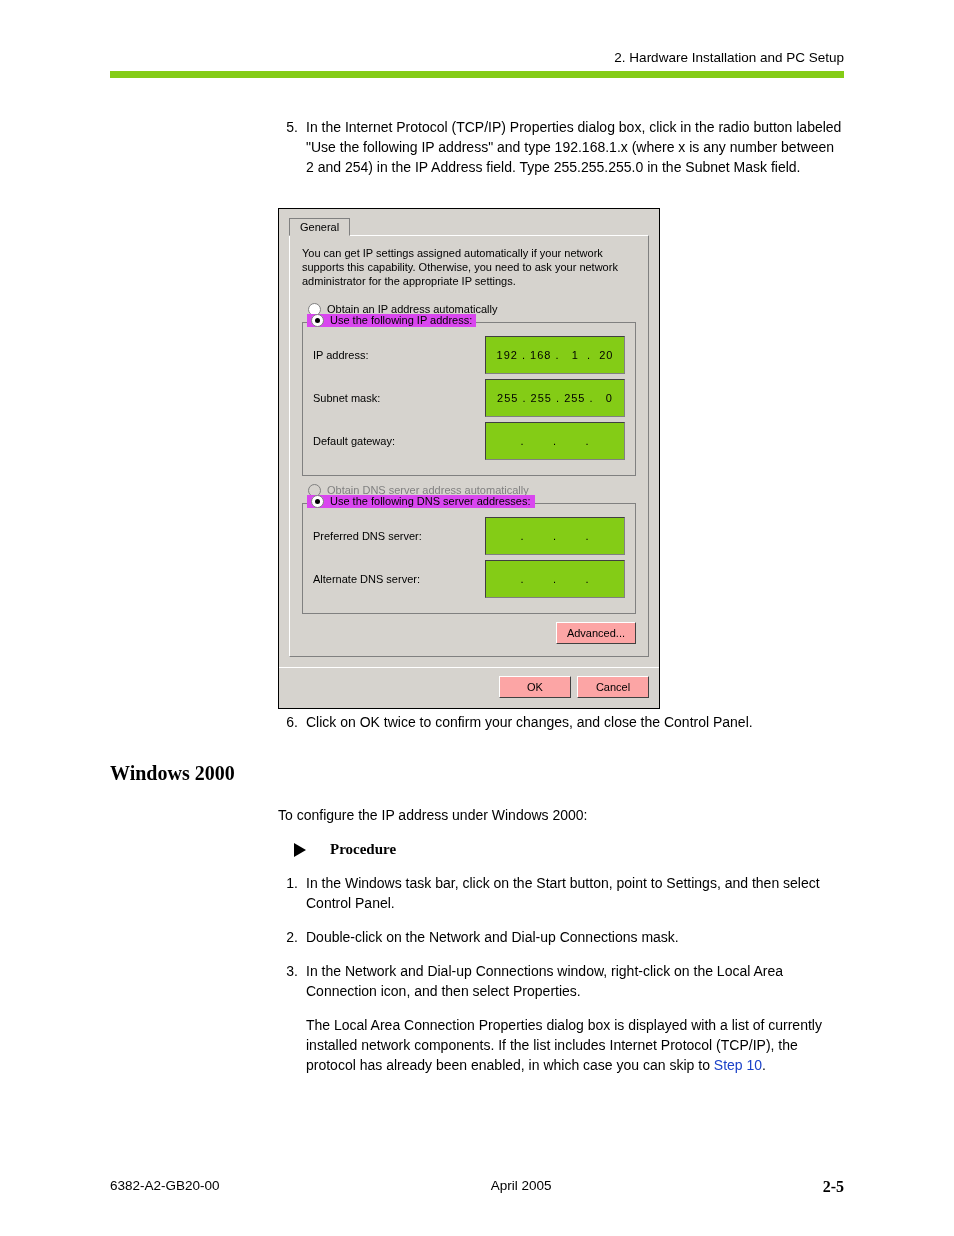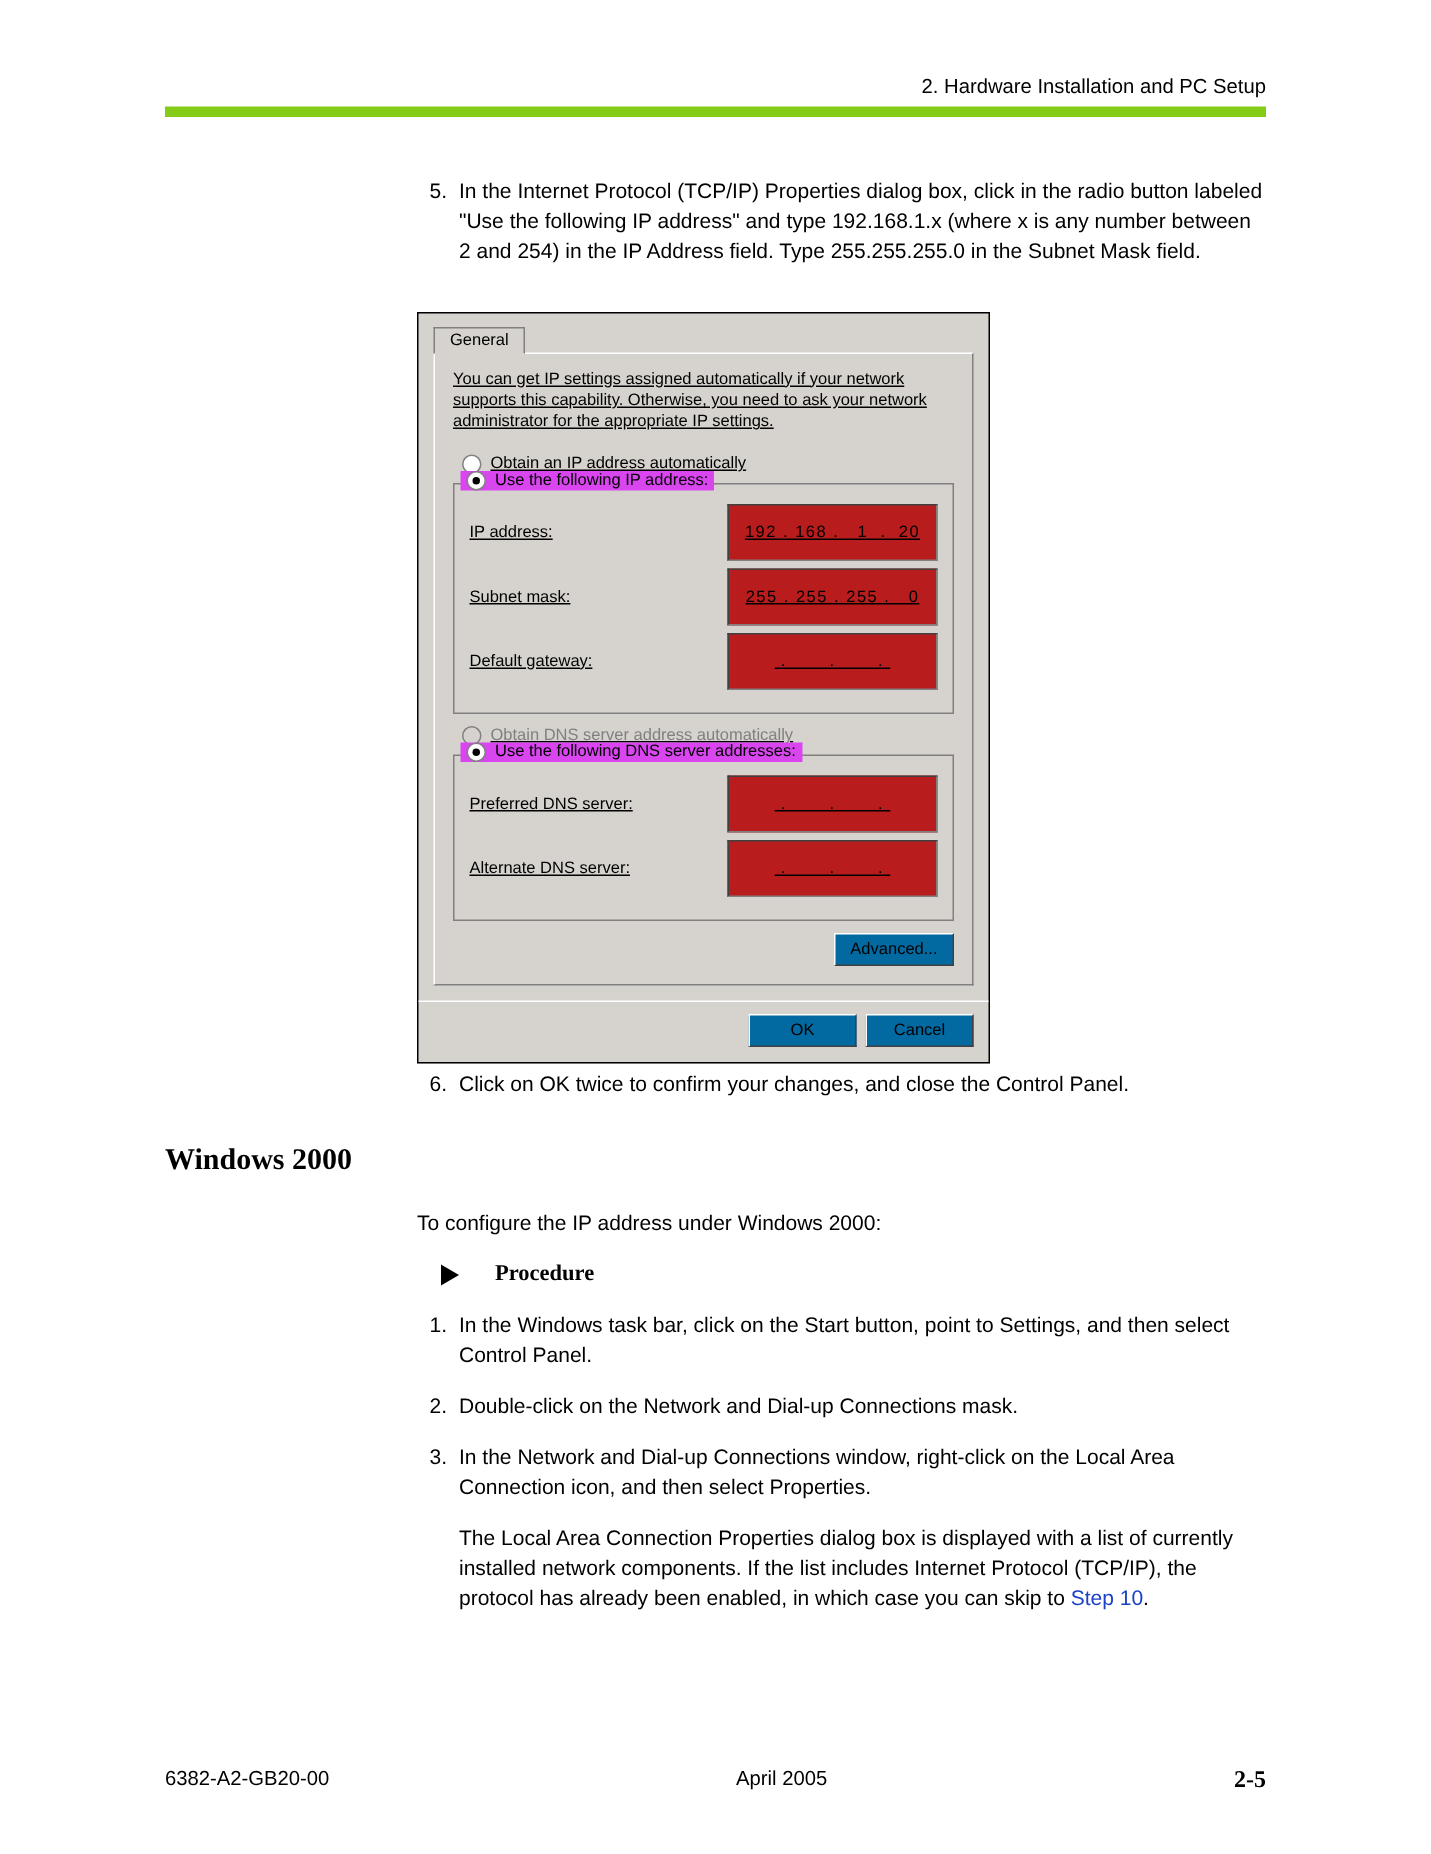--- a/index.html
+++ b/index.html
@@ -70,21 +70,20 @@
     border-right-color: #404040;
     border-bottom-color: #404040;
     font-size: 10px;
     line-height: 12px;
     text-align: center;
     color: #000;
     font-weight: bold;
   }
   .dialog-body {
     padding: 8px 10px 10px 10px;
-    text-decoration: underline;
   }
   .tab {
     display: inline-block;
     padding: 2px 10px;
     border: 1px solid #808080;
     border-bottom-color: #d6d3ce;
     background: #d6d3ce;
     position: relative;
     top: 1px;
     font-size: 11px;
@@ -148,42 +147,42 @@
     align-items: center;
     margin: 5px 0;
   }
   .field-label {
     flex: 1;
     font-size: 11px;
   }
   .ip-input {
     width: 140px;
     height: 18px;
-    background: #b91c1c;
+    background: #84cc16;
     border: 1px solid #808080;
     border-top-color: #404040;
     border-left-color: #404040;
     font-size: 11px;
     text-align: center;
     padding: 18px 2px;
     box-sizing: border-box;
     letter-spacing: 1px;
   }
   .grey { color: #808080; }
   .btn-row {
     text-align: right;
     margin-top: 8px;
   }
   .win-btn {
     min-width: 72px;
     height: 22px;
     border: 1px solid #404040;
     border-top-color: #fff;
     border-left-color: #fff;
-    background: #0369a1;
+    background: #fca5a5;
     font-size: 11px;
     font-family: Tahoma, Arial, sans-serif;
     padding: 0 10px;
     cursor: pointer;
   }
   .dlg-buttons {
     padding: 8px 10px 10px 10px;
     text-align: right;
     display: flex;
     justify-content: flex-end;

